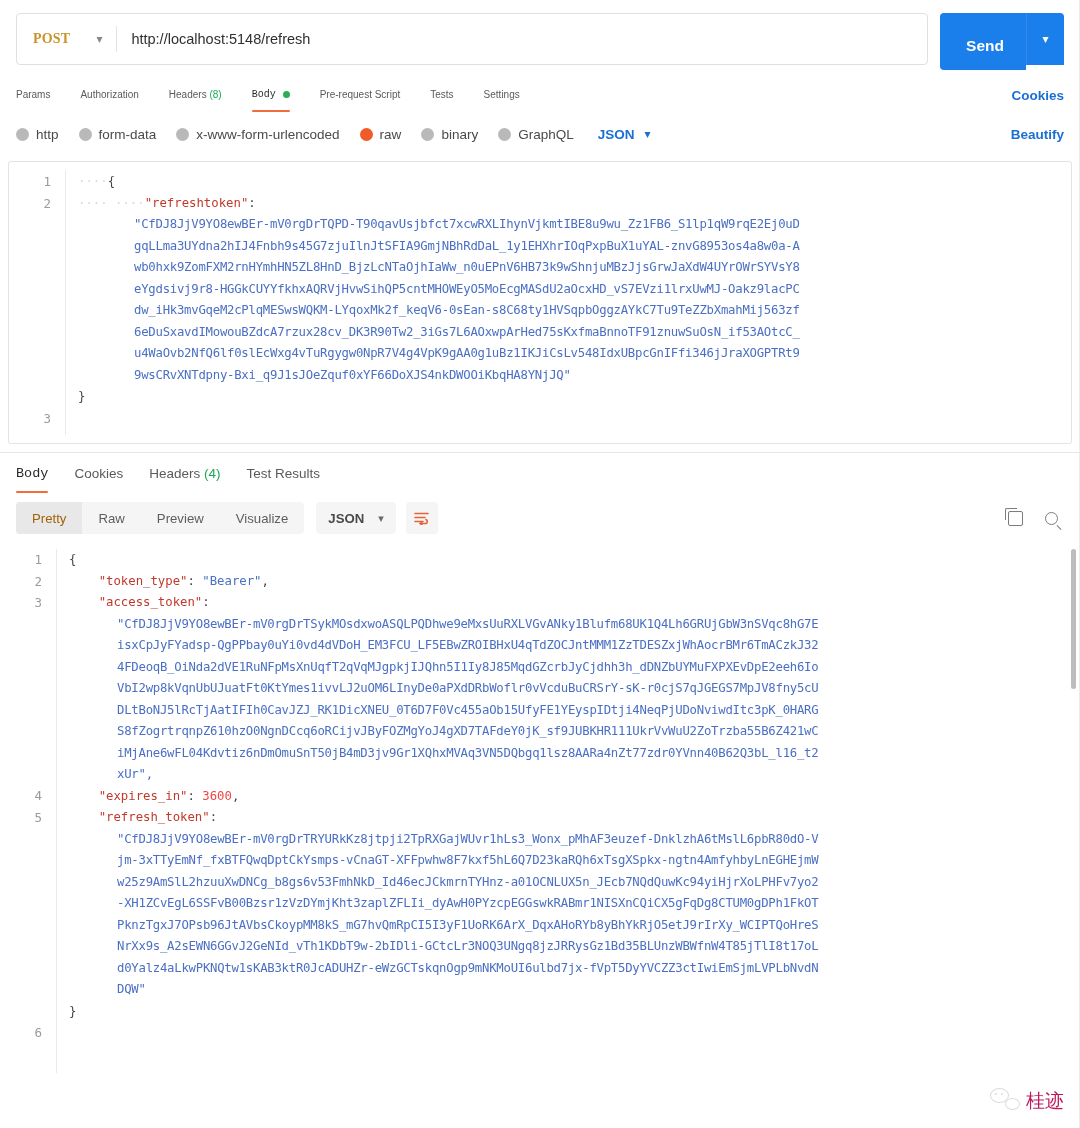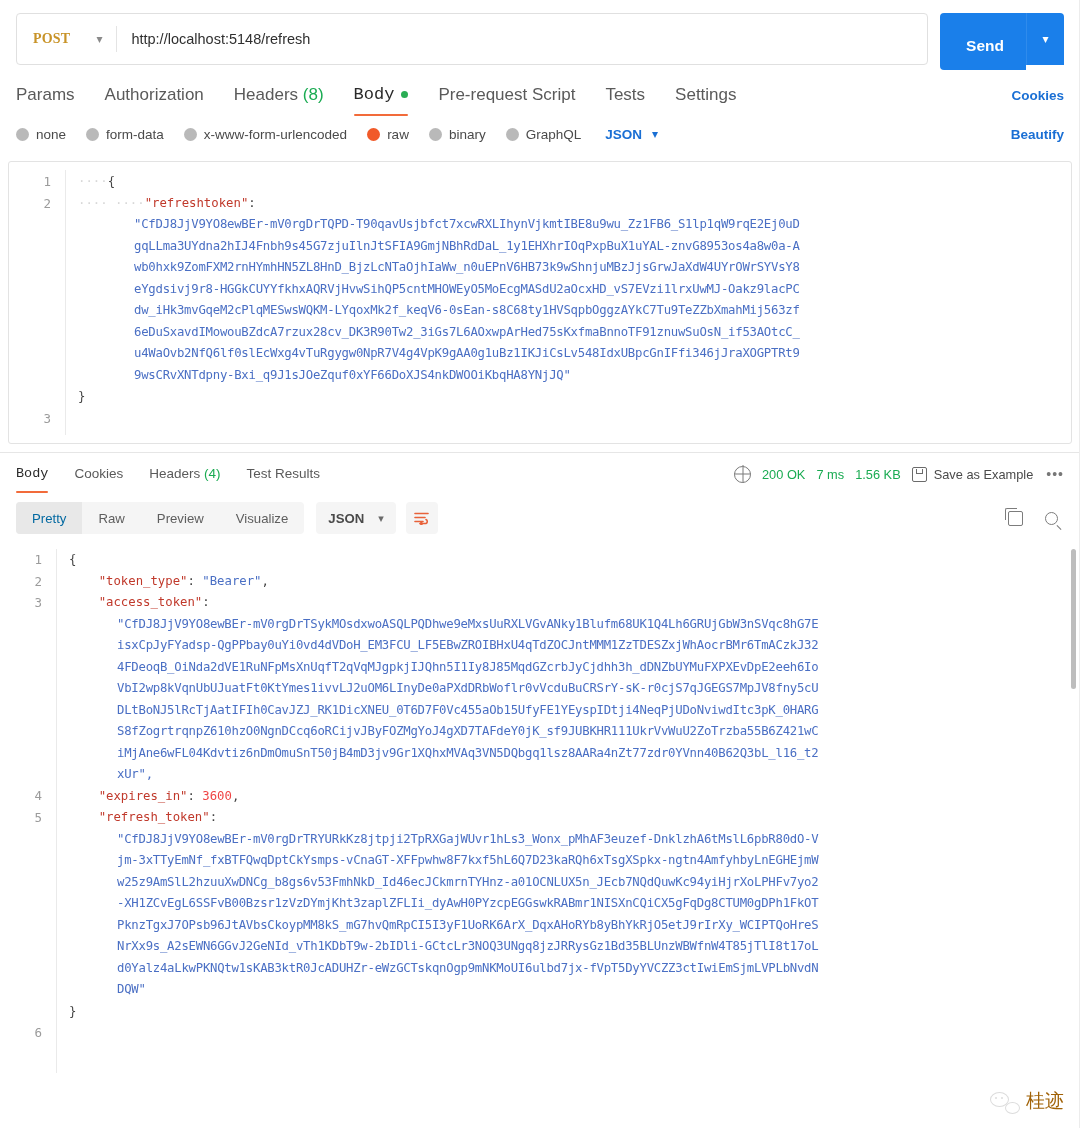--- a/index.html
+++ b/index.html
@@ -62,21 +62,21 @@
     font-size: 12px; border-left: 1px solid #2f8bec;
   }
 
   
   .req-tabs {
     display: flex; align-items: center;
     padding: 0 16px; height: 42px; margin-top: 4px;
     position: relative;
   }
   .rtab {
-    font-size: 17px; color: #5a5a5a; margin-right: 30px;
+    font-size: 10px; color: #5a5a5a; margin-right: 30px;
     position: relative; cursor: pointer; padding: 11px 0 12px 0;
     white-space: nowrap;
   }
   .rtab .cnt { color:#1aab52; }
   .rtab.active { color: #2a2a2a; font-weight: 400; font-family: Liberation Mono, monospace; }
   .rtab.active::after {
     content:""; position:absolute; left:0; right:0; bottom:0;
     height: 2.5px; background:#f26b3a; border-radius:2px;
   }
   .dotg {
@@ -176,21 +176,21 @@
   }
   .dots3 { color:#777; letter-spacing:1px; font-size:14px; cursor:pointer; padding-left:2px;}
 
   
   .resp-tools { display:flex; align-items:center; padding: 2px 16px 0 16px; height: 44px; }
   .segs { display:flex; background:#f5f5f5; border-radius:4px; overflow:hidden; height:32px; }
   .seg {
     padding: 0 16px; display:flex; align-items:center;
     font-size: 13.2px; color:#5e5e5e; cursor:pointer;
   }
-  .seg.active { background:#e8e8e8; color:#0369a1; }
+  .seg.active { background:#e8e8e8; color:#a16207; }
   .fmt-sel {
     display:flex; align-items:center; height:32px; background:#f5f5f5;
     border-radius:4px; padding: 0 12px; margin-left: 12px;
     font-size:13.2px; color:#4a4a4a; cursor:pointer; font-weight:700;
   }
   .fmt-sel .chev2 { margin-left: 14px; font-weight:400; font-size:11px; color:#6a6a6a; }
   .wrapbtn {
     width:32px; height:32px; background:#f5f5f5; border-radius:4px;
     margin-left: 10px; display:flex; align-items:center; justify-content:center;
     cursor:pointer;
@@ -221,22 +221,22 @@
   .resp-editor .gutter { width:56px; padding-top: 8px; }
   .resp-editor .code { padding-top: 8px; padding-right: 22px; }
   .vscroll {
     position:absolute; right:4px; top:8px; width:5px; height: 140px;
     background:#bdbdbd; border-radius:3px;
   }
 
   
   .wm {
     position:absolute; right: 16px; bottom: 14px;
-    display:flex; align-items:flex-end; gap:6px;
-    color:#a16207; font-size: 19px; user-select:none;
+    display:flex; align-items:flex-start; gap:6px;
+    color:#be185d; font-size: 19px; user-select:none;
     font-family: "DejaVu Sans", sans-serif;
   }
   .wm-logo { width:30px; height:22px; position:relative; flex:none; }
   .wm-logo .b1, .wm-logo .b2 {
     position:absolute; border:1.6px solid #dcdcdc; border-radius:50%;
   }
   .wm-logo .b1 { width:19px; height:15px; left:0; top:0; }
   .wm-logo .b2 { width:15px; height:12px; right:0; bottom:0; background:#fff; }
   .wm-logo .e1, .wm-logo .e2 {
     position:absolute; width:2px; height:2px; background:#dcdcdc; border-radius:50%;
@@ -274,21 +274,21 @@
     <div class="rtab active"><span>Body</span><span class="dotg"></span></div>
     <div class="rtab"><span>Pre-request Script</span></div>
     <div class="rtab"><span>Tests</span></div>
     <div class="rtab"><span>Settings</span></div>
     <div class="cookies-link">Cookies</div>
   </div>
 
   <div class="body-row">
     <div class="radio-item">
       <span class="radio"></span>
-      <span class="radio-label">none</span>
+      <span class="radio-label">http</span>
     </div>
     <div class="radio-item">
       <span class="radio"></span>
       <span class="radio-label">form-data</span>
     </div>
     <div class="radio-item">
       <span class="radio"></span>
       <span class="radio-label">x-www-form-urlencoded</span>
     </div>
     <div class="radio-item">
@@ -322,31 +322,20 @@
 <span class="tok" style="padding-left:56px">"CfDJ8JjV9YO8ewBEr-mV0rgDrTQPD-T90qavUsjbfct7xcwRXLIhynVjkmtIBE8u9wu_Zz1FB6_S1lp1qW9rqE2Ej0uD</span><span class="tok" style="padding-left:56px">gqLLma3UYdna2hIJ4Fnbh9s45G7zjuIlnJtSFIA9GmjNBhRdDaL_1y1EHXhrIOqPxpBuX1uYAL-znvG8953os4a8w0a-A</span><span class="tok" style="padding-left:56px">wb0hxk9ZomFXM2rnHYmhHN5ZL8HnD_BjzLcNTaOjhIaWw_n0uEPnV6HB73k9wShnjuMBzJjsGrwJaXdW4UYrOWrSYVsY8</span><span class="tok" style="padding-left:56px">eYgdsivj9r8-HGGkCUYYfkhxAQRVjHvwSihQP5cntMHOWEyO5MoEcgMASdU2aOcxHD_vS7EVzi1lrxUwMJ-Oakz9lacPC</span><span class="tok" style="padding-left:56px">dw_iHk3mvGqeM2cPlqMESwsWQKM-LYqoxMk2f_keqV6-0sEan-s8C68ty1HVSqpbOggzAYkC7Tu9TeZZbXmahMij563zf</span><span class="tok" style="padding-left:56px">6eDuSxavdIMowouBZdcA7rzux28cv_DK3R90Tw2_3iGs7L6AOxwpArHed75sKxfmaBnnoTF91znuwSuOsN_if53AOtcC_</span><span class="tok" style="padding-left:56px">u4WaOvb2NfQ6lf0slEcWxg4vTuRgygw0NpR7V4g4VpK9gAA0g1uBz1IKJiCsLv548IdxUBpcGnIFfi346jJraXOGPTRt9</span><span class="tok" style="padding-left:56px">9wsCRvXNTdpny-Bxi_q9J1sJOeZquf0xYF66DoXJS4nkDWOOiKbqHA8YNjJQ"</span><span class="pun">}</span></div>
   </div>
 
   <div class="resp-divider"></div>
 
   <div class="resp-tabs">
     <div class="rtab active"><span>Body</span></div>
     <div class="rtab"><span>Cookies</span></div>
     <div class="rtab"><span>Headers</span> <span class="cnt">(4)</span></div>
     <div class="rtab"><span>Test Results</span></div>
-    <div class="resp-meta">
-      <span class="globe"></span>
-      <span class="ok">200 OK</span>
-      <span class="ok">7 ms</span>
-      <span class="ok">1.56 KB</span>
-      <span class="save-ex">
-        <span class="floppy"></span>
-        <span>Save as Example</span>
-      </span>
-      <span class="dots3">•••</span>
-    </div>
   </div>
 
   <div class="resp-tools">
     <div class="segs">
       <div class="seg active">Pretty</div>
       <div class="seg">Raw</div>
       <div class="seg">Preview</div>
       <div class="seg">Visualize</div>
     </div>
     <div class="fmt-sel">

